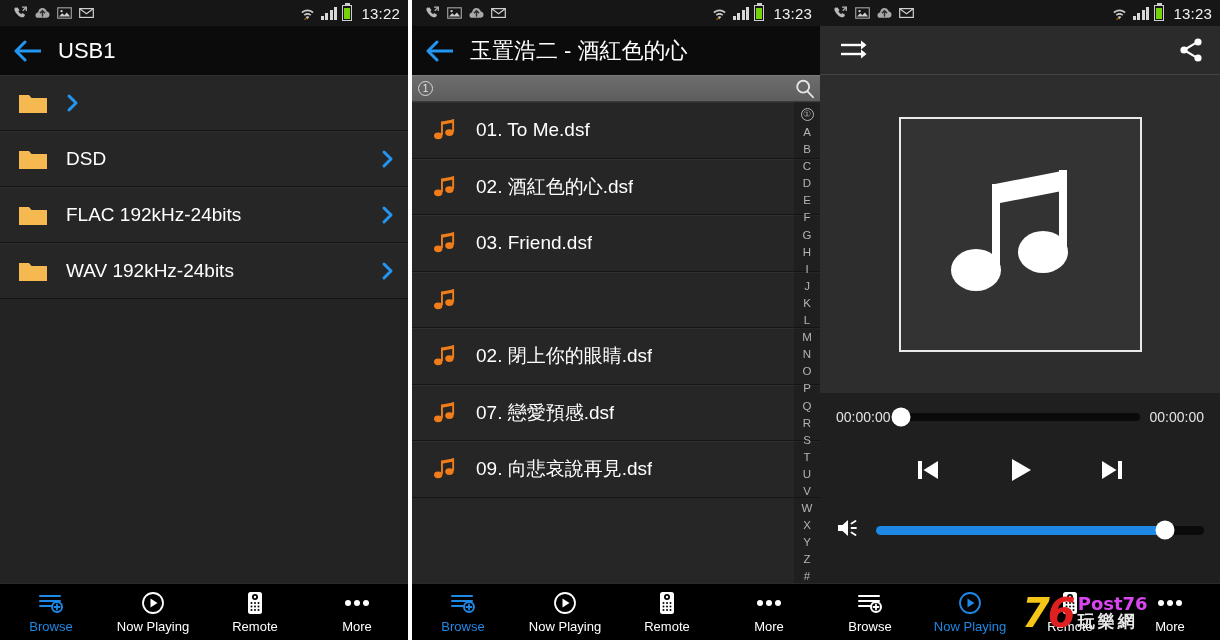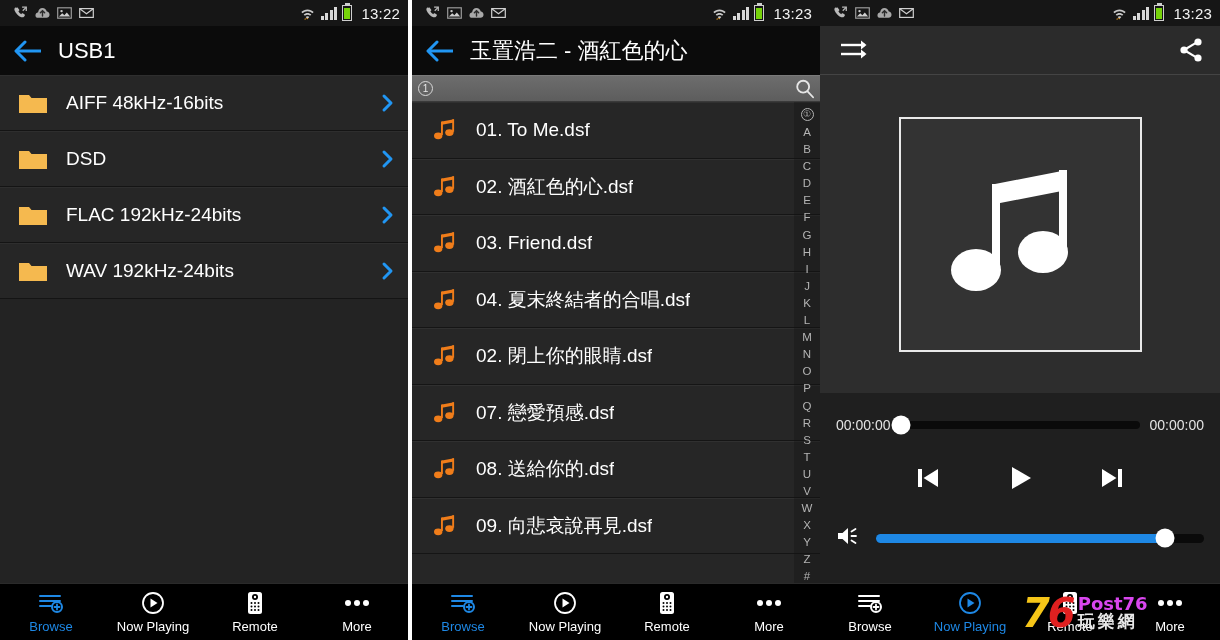--- a/index.html
+++ b/index.html
@@ -137,21 +137,21 @@
     display: flex; align-items: center; justify-content: center;
   }
   .art-box {
     width: 243px; height: 235px;
     border: 2px solid #e9e9e9;
     display: flex; align-items: center; justify-content: center;
     background: #333333;
   }
   .controls { background: #1f1f1f; flex: 0 0 190px; padding: 0 16px; }
 
-  .seek-line { display:flex; align-items:center; gap: 10px; padding-top: 24px; }
+  .seek-line { display:flex; align-items:center; gap: 10px; padding-top: 16px; }
   .time-label { color:#e3e3e3; font-size: 14px; font-family:"Liberation Sans",sans-serif; }
   .seek-track {
     position: relative; flex: 1 1 auto; height: 8px; border-radius: 5px; background:#0a0a0a;
   }
   .seek-thumb {
     position:absolute; top: 50%; width: 19px; height: 19px; border-radius:50%;
     background:#ffffff; transform: translate(-50%,-50%);
   }
 
   .transport {
@@ -247,21 +247,20 @@
         <path d="M11 3L2 12l9 9" stroke="#2196f3" stroke-width="3" fill="none" stroke-linecap="round" stroke-linejoin="round"></path>
       </svg>
       <span class="title-text">USB1</span>
     </div>
 
     <div class="list">
       <div class="row">
         <svg class="folder-ico" viewBox="0 0 30 23">
           <path d="M1 3h10l2.5 3H29v15H1z" fill="#f5b94f"></path>
         </svg>
-        <span class="row-label">AIFF 48kHz-16bits</span>
         <svg class="chev" viewBox="0 0 13 20">
           <path d="M3 3l7 7-7 7" stroke="#2196f3" stroke-width="3" fill="none" stroke-linecap="round" stroke-linejoin="round"></path>
         </svg>
       </div>
       <div class="row">
         <svg class="folder-ico" viewBox="0 0 30 23">
           <path d="M1 3h10l2.5 3H29v15H1z" fill="#f5b94f"></path>
         </svg>
         <span class="row-label">DSD</span>
         <svg class="chev" viewBox="0 0 13 20">
@@ -434,51 +433,40 @@
         <span class="trow-label">03. Friend.dsf</span>
       </div>
       <div class="trow">
         <svg class="note-ico" viewBox="0 0 26 26">
           <path d="M10 4.5l12-2.2v3.3l-12 2.2z" fill="#f07d1a"></path>
           <rect x="9" y="4.5" width="1.9" height="13.5" fill="#f07d1a"></rect>
           <rect x="20.2" y="2.3" width="1.9" height="12.5" fill="#f07d1a"></rect>
           <ellipse cx="6.2" cy="18.8" rx="4.2" ry="3.4" fill="#f07d1a"></ellipse>
           <ellipse cx="17.4" cy="15.6" rx="4.2" ry="3.4" fill="#f07d1a"></ellipse>
         </svg>
-        <span class="trow-label">04. 夏末終結者的合唱.dsf</span>
       </div>
       <div class="trow">
         <svg class="note-ico" viewBox="0 0 26 26">
           <path d="M10 4.5l12-2.2v3.3l-12 2.2z" fill="#f07d1a"></path>
           <rect x="9" y="4.5" width="1.9" height="13.5" fill="#f07d1a"></rect>
           <rect x="20.2" y="2.3" width="1.9" height="12.5" fill="#f07d1a"></rect>
           <ellipse cx="6.2" cy="18.8" rx="4.2" ry="3.4" fill="#f07d1a"></ellipse>
           <ellipse cx="17.4" cy="15.6" rx="4.2" ry="3.4" fill="#f07d1a"></ellipse>
         </svg>
         <span class="trow-label">02. 閉上你的眼睛.dsf</span>
       </div>
       <div class="trow">
         <svg class="note-ico" viewBox="0 0 26 26">
           <path d="M10 4.5l12-2.2v3.3l-12 2.2z" fill="#f07d1a"></path>
           <rect x="9" y="4.5" width="1.9" height="13.5" fill="#f07d1a"></rect>
           <rect x="20.2" y="2.3" width="1.9" height="12.5" fill="#f07d1a"></rect>
           <ellipse cx="6.2" cy="18.8" rx="4.2" ry="3.4" fill="#f07d1a"></ellipse>
           <ellipse cx="17.4" cy="15.6" rx="4.2" ry="3.4" fill="#f07d1a"></ellipse>
         </svg>
         <span class="trow-label">07. 戀愛預感.dsf</span>
-      </div>
-      <div class="trow">
-        <svg class="note-ico" viewBox="0 0 26 26">
-          <path d="M10 4.5l12-2.2v3.3l-12 2.2z" fill="#f07d1a"></path>
-          <rect x="9" y="4.5" width="1.9" height="13.5" fill="#f07d1a"></rect>
-          <rect x="20.2" y="2.3" width="1.9" height="12.5" fill="#f07d1a"></rect>
-          <ellipse cx="6.2" cy="18.8" rx="4.2" ry="3.4" fill="#f07d1a"></ellipse>
-          <ellipse cx="17.4" cy="15.6" rx="4.2" ry="3.4" fill="#f07d1a"></ellipse>
-        </svg>
-        <span class="trow-label">08. 送給你的.dsf</span>
       </div>
       <div class="trow">
         <svg class="note-ico" viewBox="0 0 26 26">
           <path d="M10 4.5l12-2.2v3.3l-12 2.2z" fill="#f07d1a"></path>
           <rect x="9" y="4.5" width="1.9" height="13.5" fill="#f07d1a"></rect>
           <rect x="20.2" y="2.3" width="1.9" height="12.5" fill="#f07d1a"></rect>
           <ellipse cx="6.2" cy="18.8" rx="4.2" ry="3.4" fill="#f07d1a"></ellipse>
           <ellipse cx="17.4" cy="15.6" rx="4.2" ry="3.4" fill="#f07d1a"></ellipse>
         </svg>
         <span class="trow-label">09. 向悲哀說再見.dsf</span>

